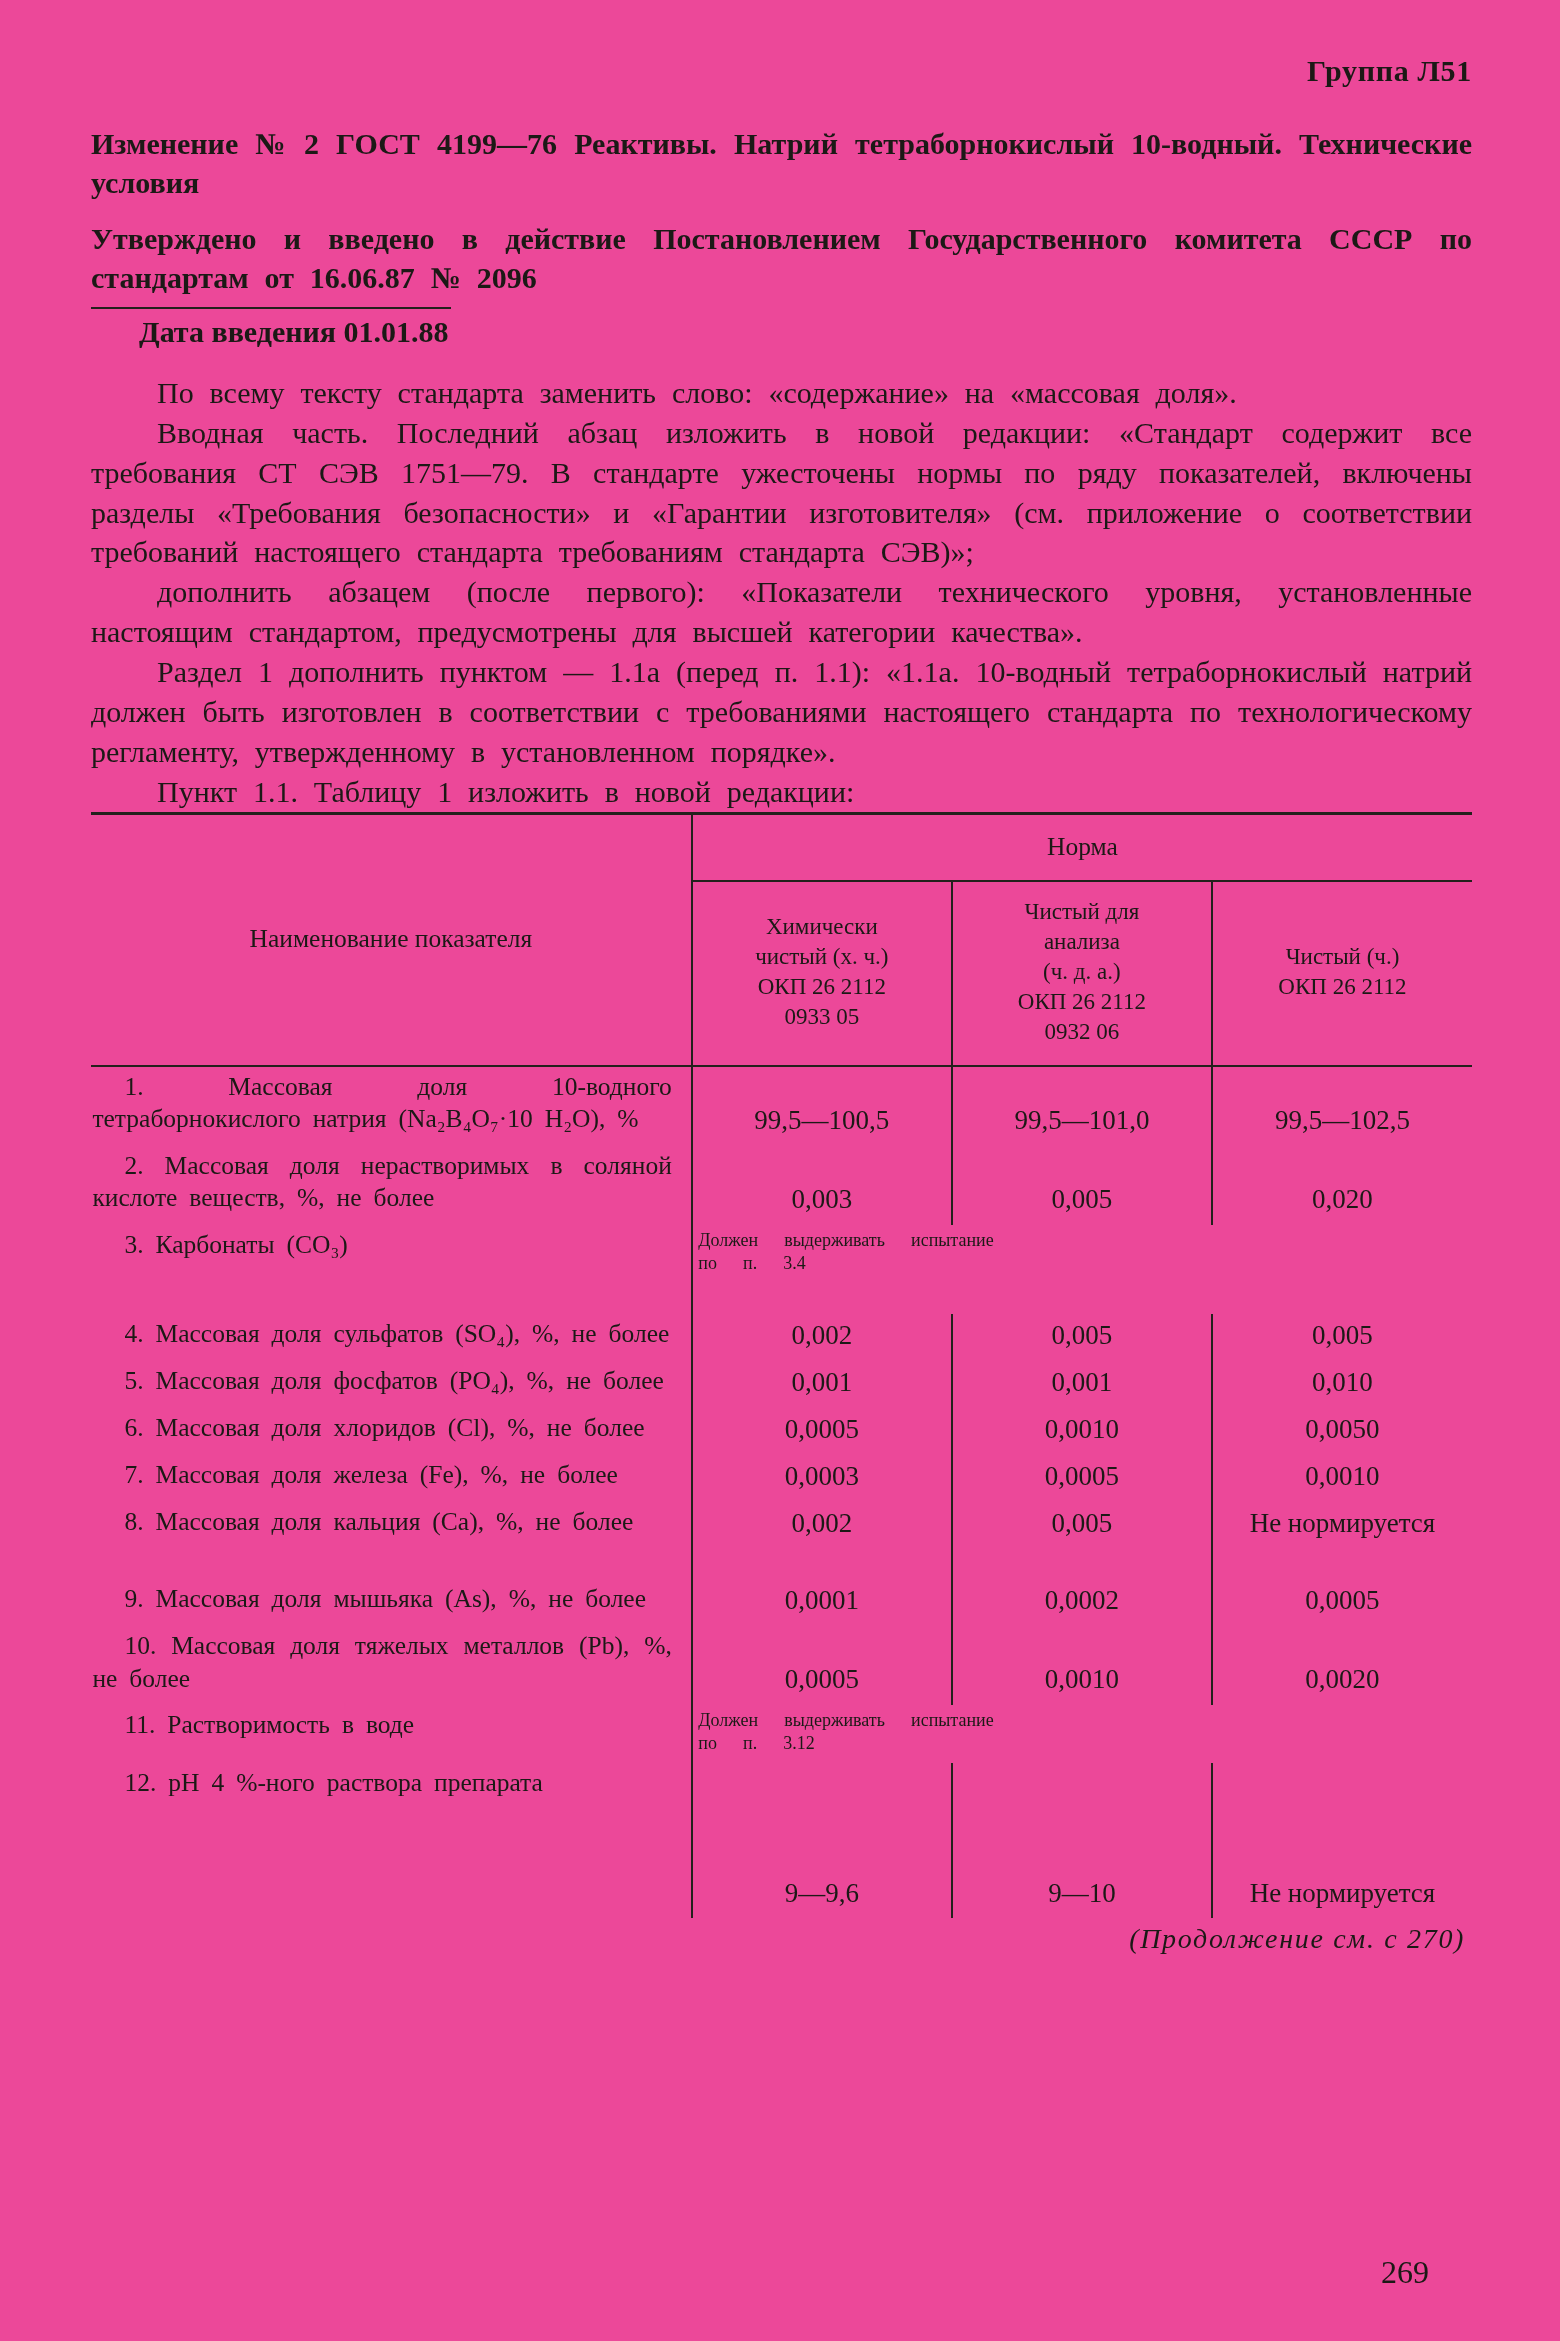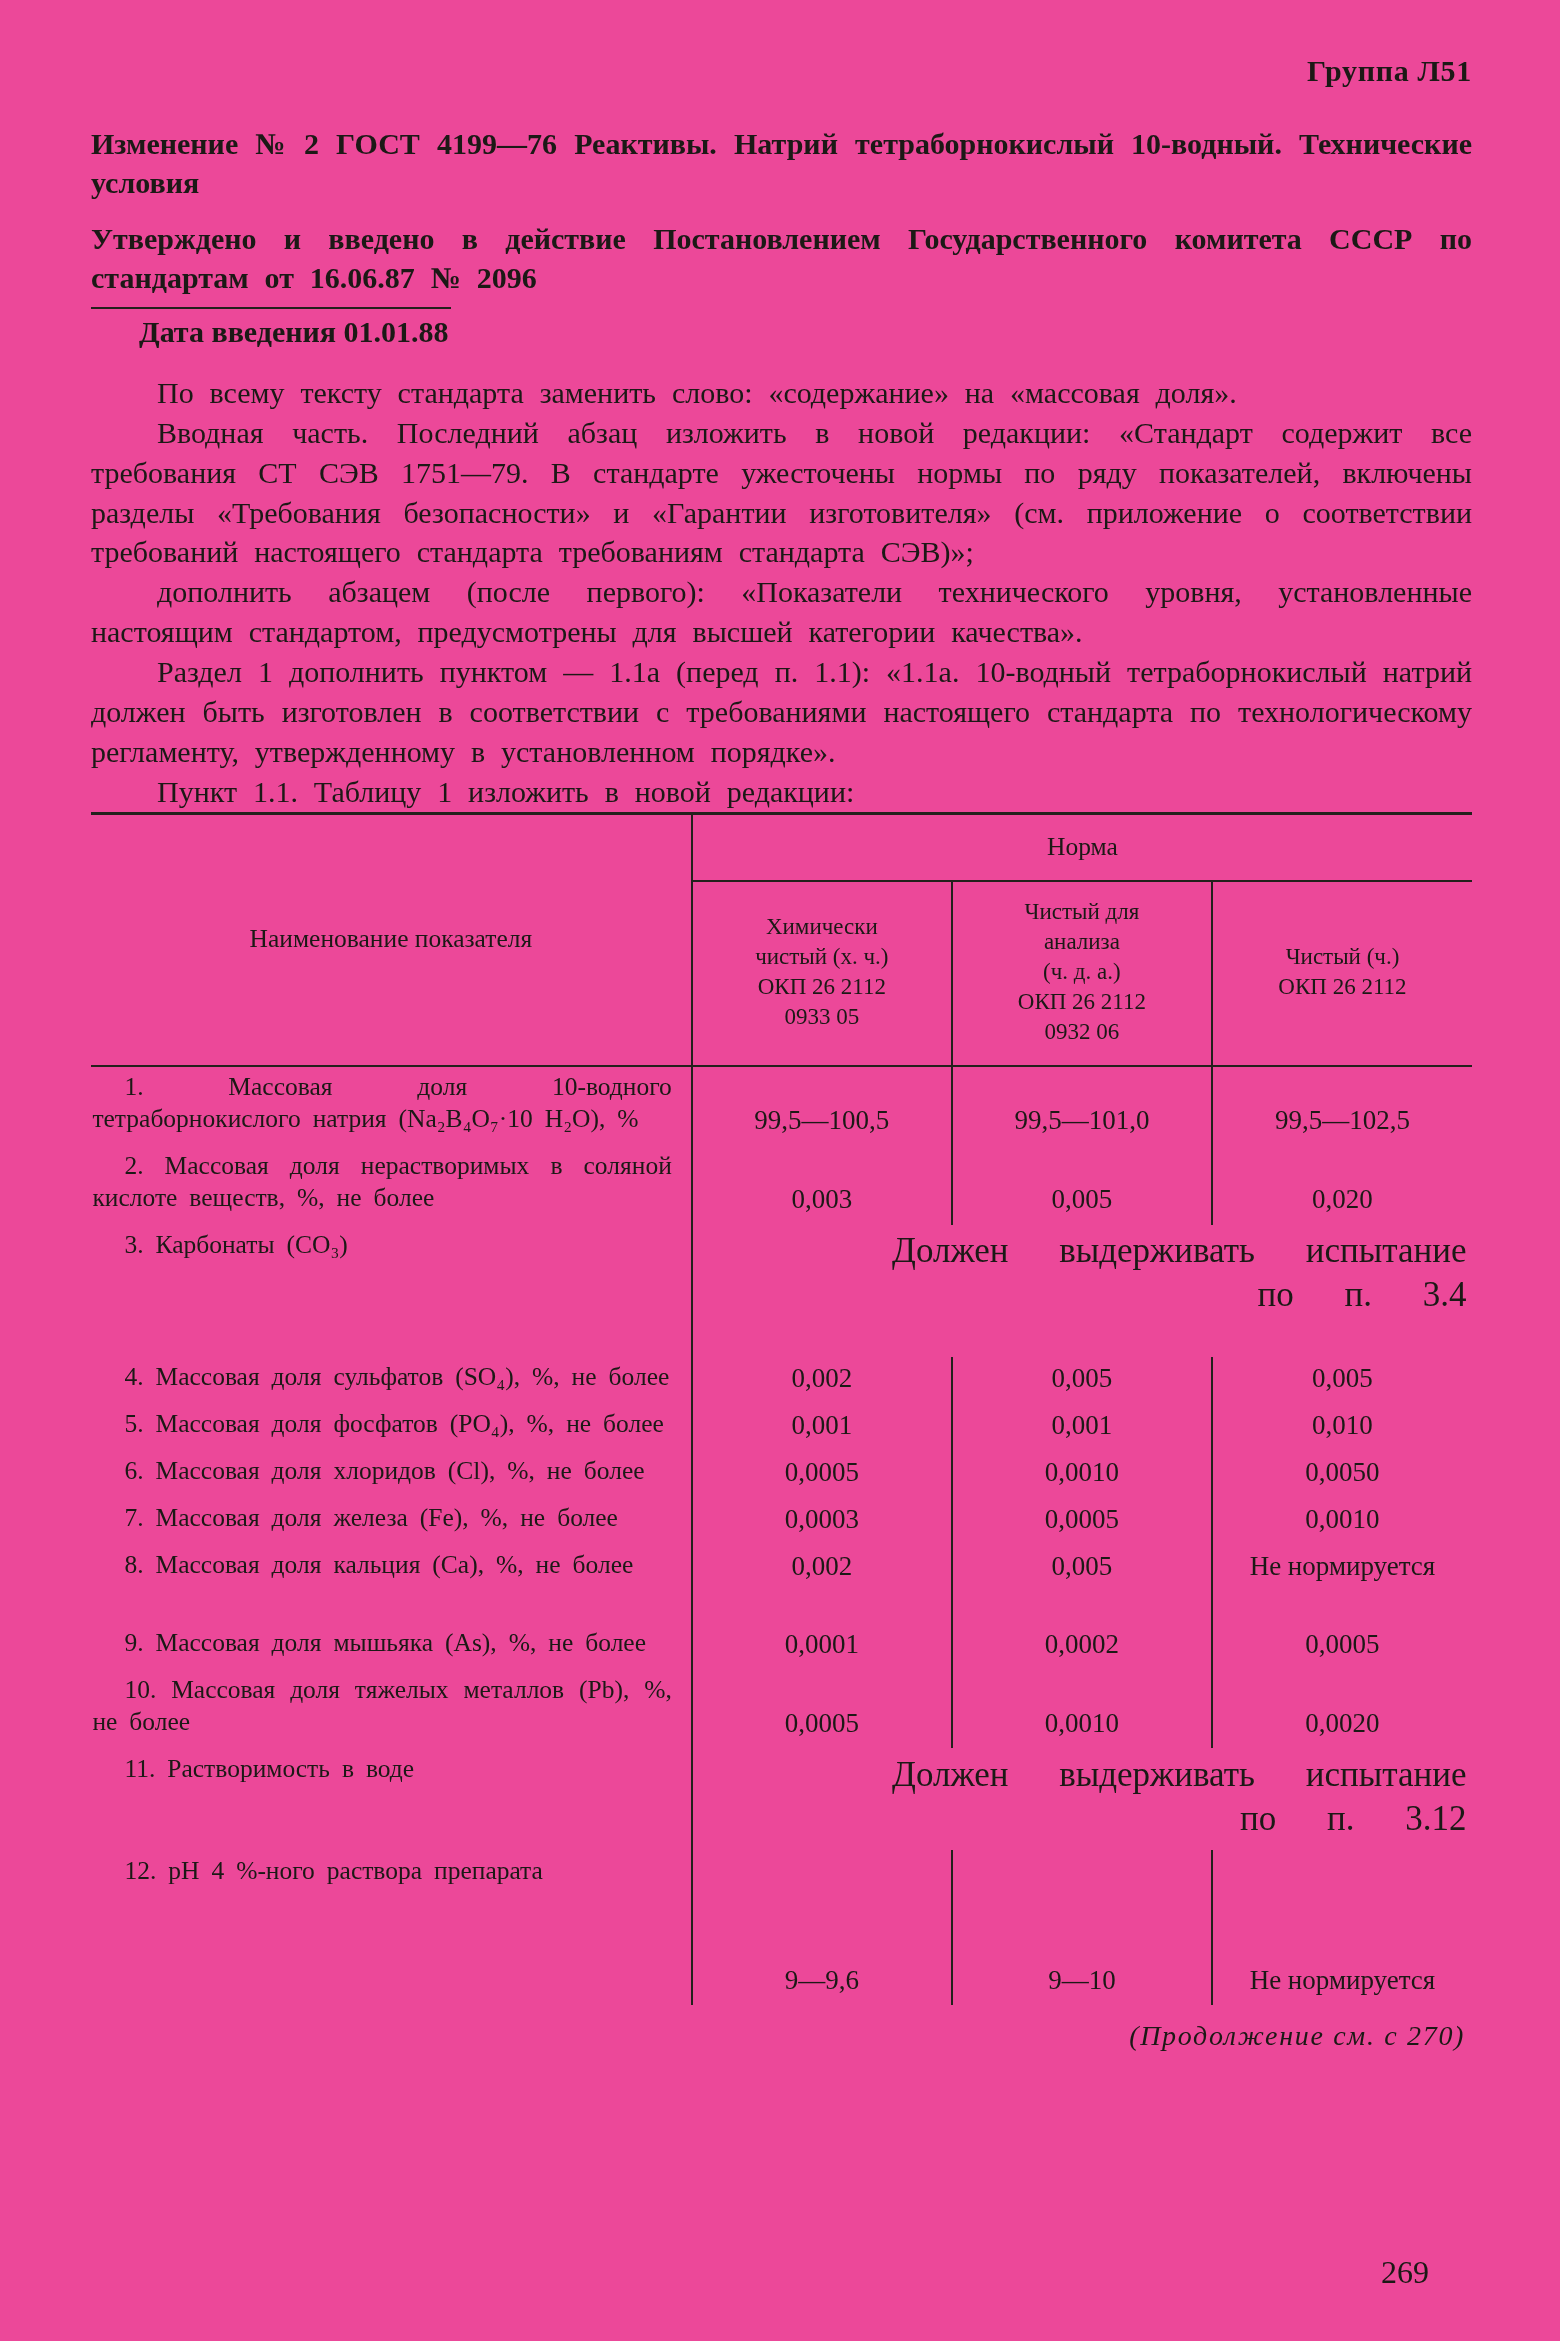--- a/index.html
+++ b/index.html
@@ -98,35 +98,35 @@
   td.val {
     border-right:2.1px solid #24201c;
     vertical-align:bottom;
     text-align:center;
     font-size:27px;
     padding:4.1px 5.5px 8.3px 5.5px;
   }
   td.val.last { border-right:none; }
   td.span {
     vertical-align:top;
-    text-align:right;
+    text-align:left;
     white-space:pre-line;
-    font-size:35px;
+    font-size:18px;
     word-spacing:1.2em;
     padding:4.1px 5.5px 8.3px 5.5px;
     margin-left:28px;
   }
   tr.gap td { padding-bottom:39px; }
   tr.tall td { height:155px; }
   tr.tall td.name { vertical-align:top; }
   .continuation {
     text-align:right;
     font-style:italic;
     font-size:28px;
-    margin-top:15px;
+    margin-top:5px;
     letter-spacing:0.06em;
     padding-right:6.9px;
   }
   .pagenum {
     position:absolute;
     right:131px;
     bottom:51px;
     font-size:32px;
   }
 </style>

